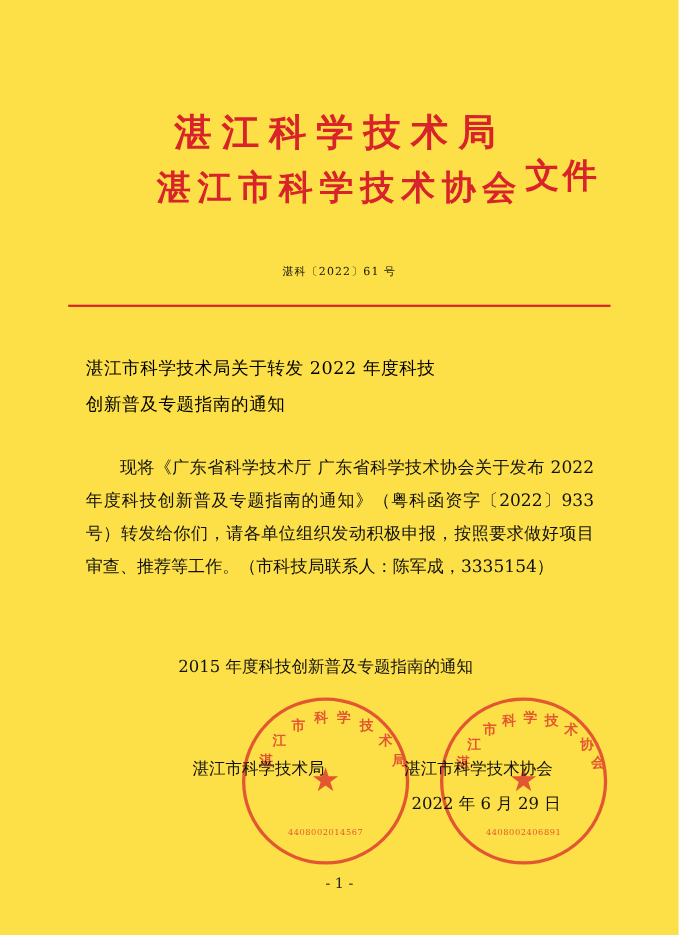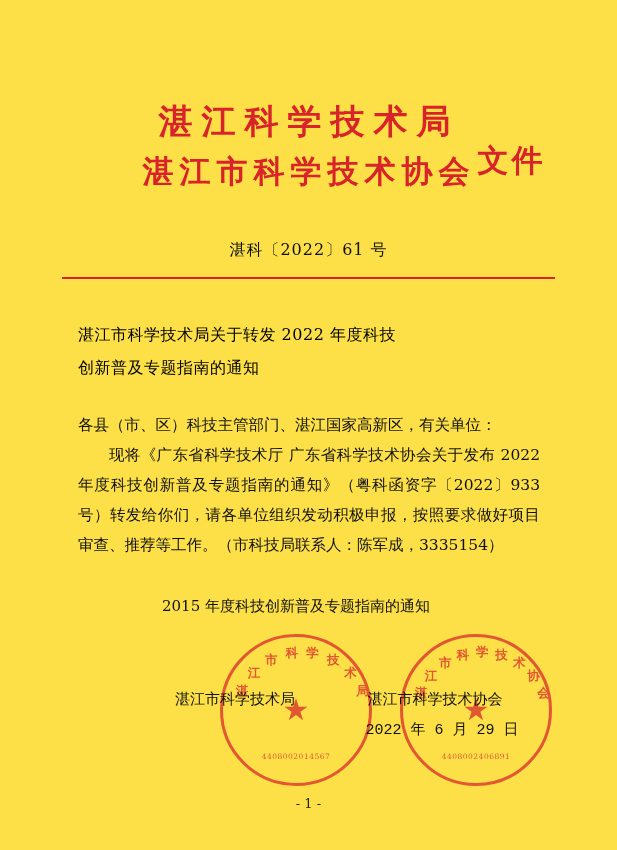--- a/index.html
+++ b/index.html
@@ -60,21 +60,21 @@
     line-height: 40px;
   }
 
   
   .doc-number {
     position: absolute;
     left: 0;
     top: 240px;
     width: 617px;
     text-align: center;
-    font-size: 16px;
+    font-size: 10px;
     letter-spacing: 1px;
     color: #111;
   }
 
   
   .red-rule {
     position: absolute;
     left: 62px;
     top: 277px;
     width: 493px;
@@ -148,21 +148,20 @@
     text-align: center;
   }
   .sig-col.left { margin-left: 50px; }
   .sig-col.right { margin-right: 6px; }
   .sig-date {
     text-align: center;
     width: 200px;
     margin-left: auto;
     margin-right: 6px;
     line-height: 31px;
-    font-family: Liberation Mono, monospace;
   }
 
   
   .seal {
     position: absolute;
     width: 146px;
     height: 146px;
     border: 3px solid #d8232a;
     border-radius: 50%;
     opacity: 0.72;
@@ -230,21 +229,20 @@
   <div class="doc-number">湛科〔2022〕61 号</div>
 
   <div class="red-rule"></div>
 
   <div class="doc-title">
     <div>湛江市科学技术局关于转发 2022 年度科技</div>
     <div>创新普及专题指南的通知</div>
   </div>
 
   <div class="body-text">
-    <p>各县（市、区）科技主管部门、湛江国家高新区，有关单位：</p>
     <p class="indent">现将《广东省科学技术厅 广东省科学技术协会关于发布 2022 年度科技创新普及专题指南的通知》（粤科函资字〔2022〕933 号）转发给你们，请各单位组织发动积极申报，按照要求做好项目审查、推荐等工作。（市科技局联系人：陈军成，3335154）</p>
   </div>
 
   <div class="attachment">
     <div class="att-line2">2015 年度科技创新普及专题指南的通知</div>
   </div>
 
   <div class="seal seal-left">
     <div class="ring-text">
       <span style="transform: rotate(-66deg) translate(0,-66px) rotate(66deg);">湛</span>

